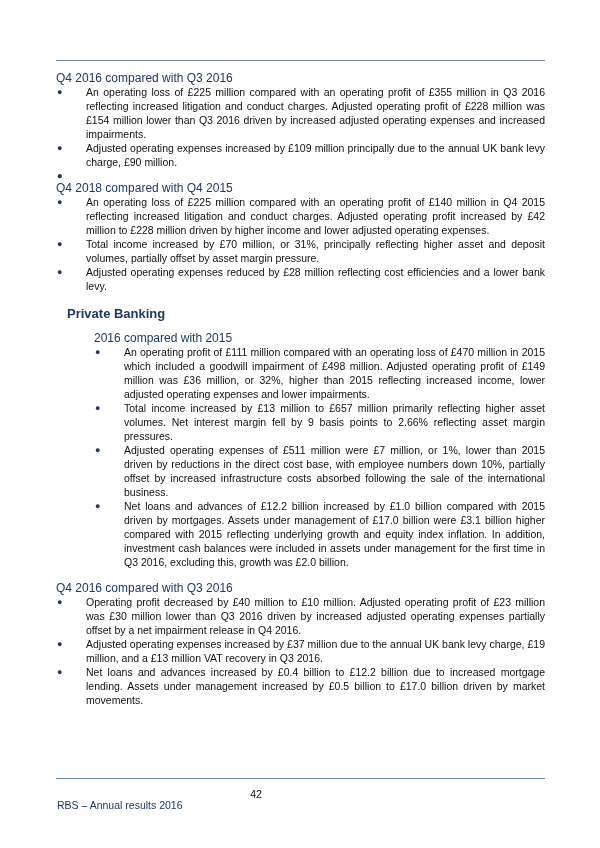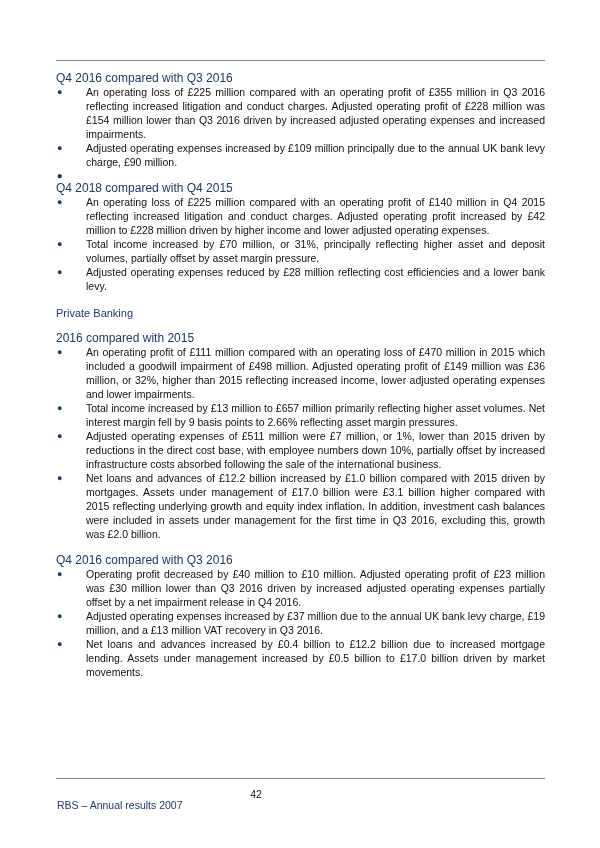--- a/index.html
+++ b/index.html
@@ -2,21 +2,21 @@
 <html><head>
 <meta charset="utf-8">
 <style>
   html, body { margin: 0; padding: 0; background: #ffffff; }
   body { width: 600px; height: 848px; position: relative; overflow: hidden;
          font-family: "Liberation Sans", sans-serif; color: #111; }
   .page { position: absolute; left: 56px; top: 60px; width: 489px; }
   .section-title { font-weight: bold; font-size: 10.5px; color: #1f3864; margin: 0; line-height: 13px; padding-bottom: 4px; }
   .rule { border: 0; border-top: 1.3px solid #6e8aa6; margin: 0 0 0 0; }
   .subhead { font-weight: normal; font-size: 12px; color: #1f3864; margin: 0; line-height: 13px; }
-  .group-title { font-weight: normal; font-size: 11px; color: #1f3864; margin: 0; line-height: 13px; }
+  .group-title { font-weight: bold; font-size: 13px; color: #1f3864; margin: 11px; line-height: 13px; }
   ul.bullets { list-style: none; margin: 0; padding: 0; }
   ul.bullets li { position: relative; padding-left: 30px; font-size: 10.5px; line-height: 14px; text-align: justify; }
   ul.bullets li .dot { position: absolute; left: 1px; top: 0; color: #1f3864; font-size: 9px; }
   .footer-rule { position: absolute; left: 56px; top: 778px; width: 489px; border: 0; border-top: 1.3px solid #6e8aa6; margin: 0; }
   .page-num { position: absolute; left: 0; width: 512px; top: 788px; text-align: center; font-size: 10.5px; color: #111; }
   .footer-text { position: absolute; left: 57px; top: 799px; font-size: 10.5px; color: #1f3864; }
 </style>
 </head>
 <body>
 
@@ -38,21 +38,21 @@
     <ul class="bullets">
       <li><span class="dot">●</span><span>An operating loss of £225 million compared with an operating profit of £140 million in Q4 2015 reflecting increased litigation and conduct charges. Adjusted operating profit increased by £42 million to £228 million driven by higher income and lower adjusted operating expenses.</span></li>
       <li><span class="dot">●</span><span>Total income increased by £70 million, or 31%, principally reflecting higher asset and deposit volumes, partially offset by asset margin pressure.</span></li>
       <li><span class="dot">●</span><span>Adjusted operating expenses reduced by £28 million reflecting cost efficiencies and a lower bank levy.</span></li>
     </ul>
   </div>
 
   <div style="margin-top:14px;">
     <h2 class="group-title">Private Banking</h2>
 
-    <div style="margin-top:12px;">
+    <div style="margin-top:12px;margin-left:38px;">
       <h3 class="subhead">2016 compared with 2015</h3>
       <ul class="bullets">
         <li><span class="dot">●</span><span>An operating profit of £111 million compared with an operating loss of £470 million in 2015 which included a goodwill impairment of £498 million. Adjusted operating profit of £149 million was £36 million, or 32%, higher than 2015 reflecting increased income, lower adjusted operating expenses and lower impairments.</span></li>
         <li><span class="dot">●</span><span>Total income increased by £13 million to £657 million primarily reflecting higher asset volumes. Net interest margin fell by 9 basis points to 2.66% reflecting asset margin pressures.</span></li>
         <li><span class="dot">●</span><span>Adjusted operating expenses of £511 million were £7 million, or 1%, lower than 2015 driven by reductions in the direct cost base, with employee numbers down 10%, partially offset by increased infrastructure costs absorbed following the sale of the international business.</span></li>
         <li><span class="dot">●</span><span>Net loans and advances of £12.2 billion increased by £1.0 billion compared with 2015 driven by mortgages. Assets under management of £17.0 billion were £3.1 billion higher compared with 2015 reflecting underlying growth and equity index inflation. In addition, investment cash balances were included in assets under management for the first time in Q3 2016, excluding this, growth was £2.0 billion.</span></li>
       </ul>
     </div>
 
     <div style="margin-top:13px;">
@@ -61,13 +61,13 @@
         <li><span class="dot">●</span><span>Operating profit decreased by £40 million to £10 million. Adjusted operating profit of £23 million was £30 million lower than Q3 2016 driven by increased adjusted operating expenses partially offset by a net impairment release in Q4 2016.</span></li>
         <li><span class="dot">●</span><span>Adjusted operating expenses increased by £37 million due to the annual UK bank levy charge, £19 million, and a £13 million VAT recovery in Q3 2016.</span></li>
         <li><span class="dot">●</span><span>Net loans and advances increased by £0.4 billion to £12.2 billion due to increased mortgage lending. Assets under management increased by £0.5 billion to £17.0 billion driven by market movements.</span></li>
       </ul>
     </div>
   </div>
 </div>
 
 <hr class="footer-rule">
 <div class="page-num">42</div>
-<div class="footer-text">RBS – Annual results 2007</div>
+<div class="footer-text">RBS – Annual results 2016</div>
 
 </body></html>

